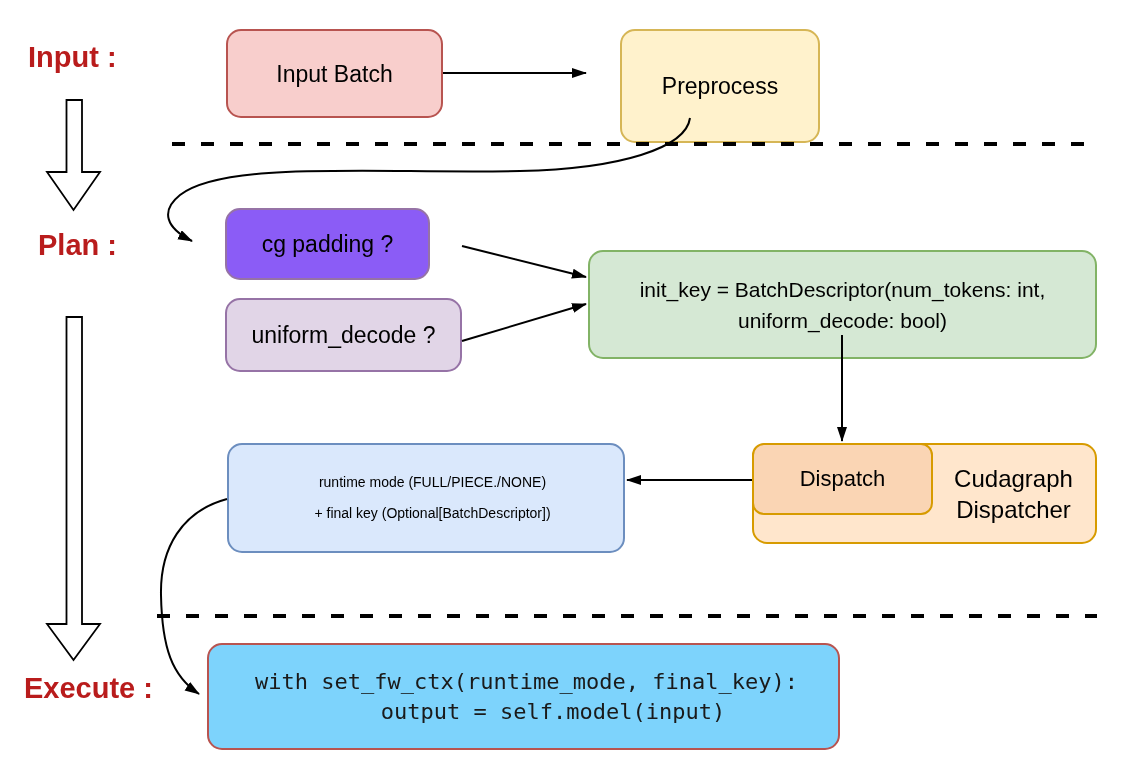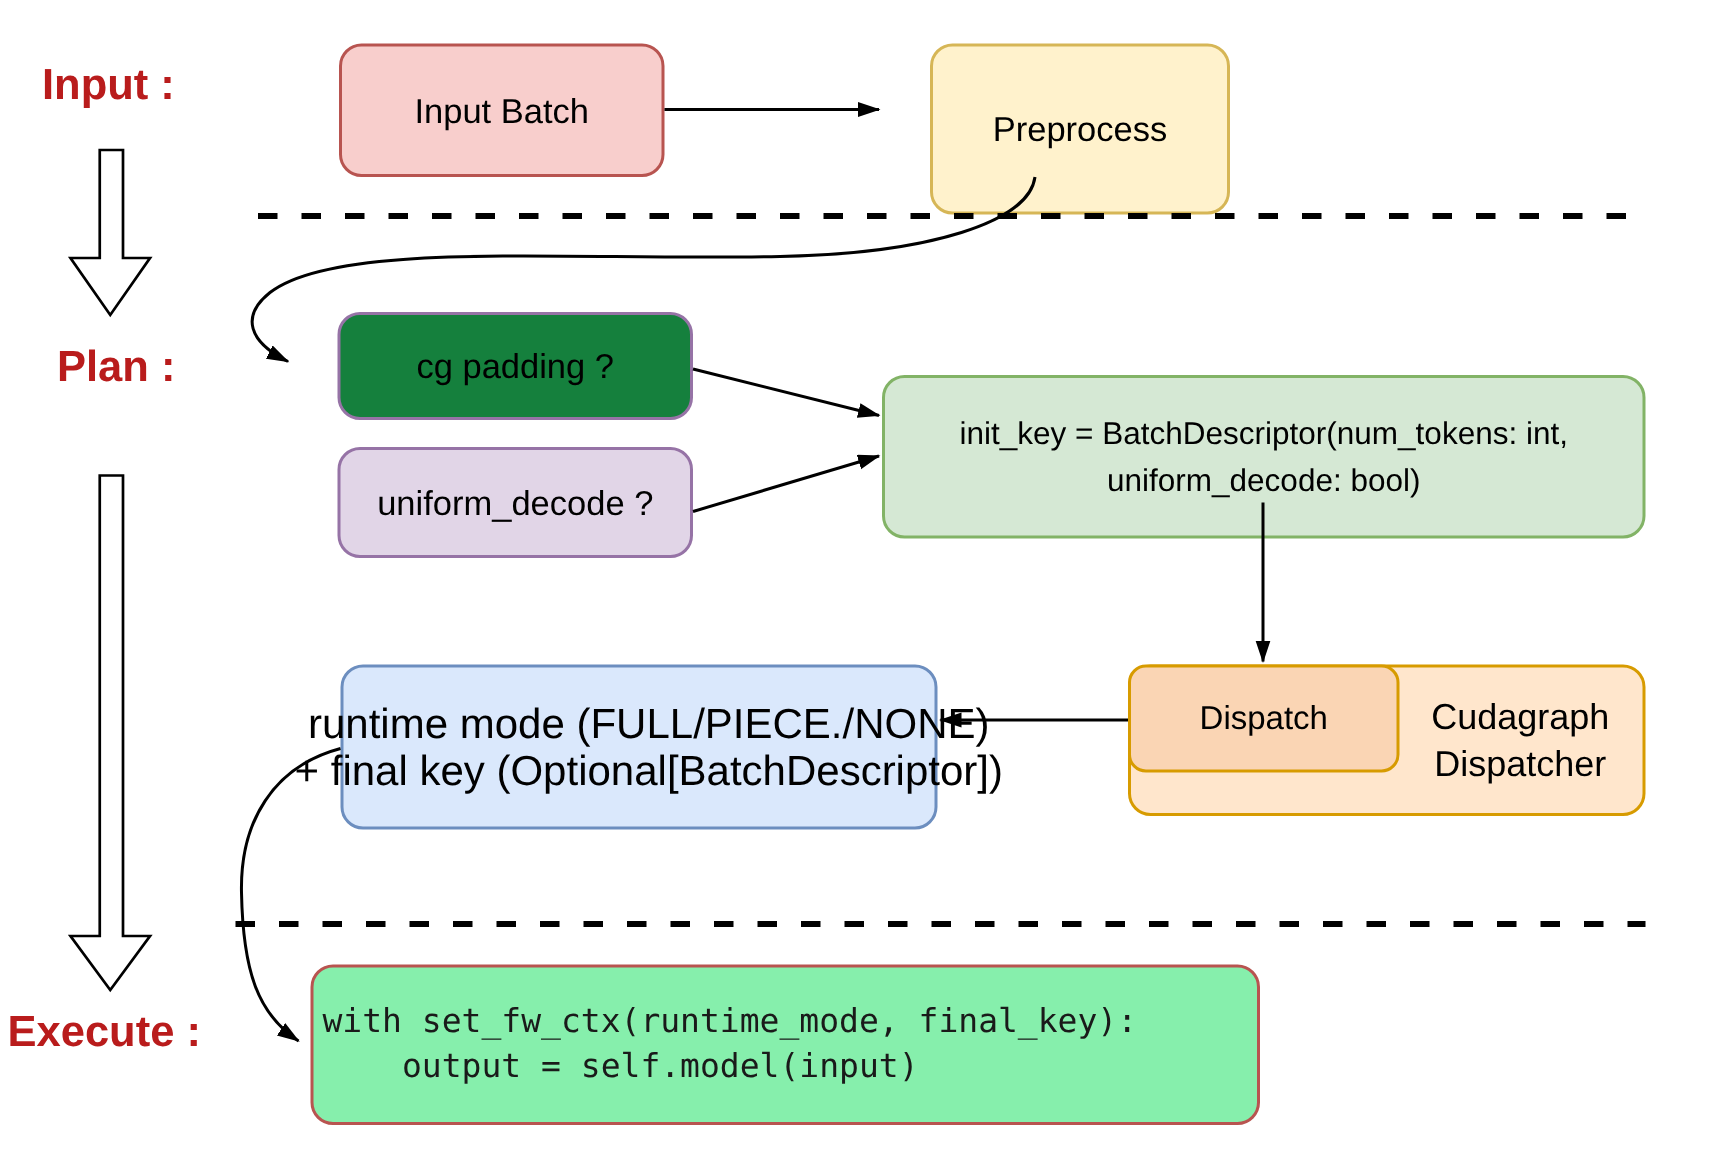--- a/index.html
+++ b/index.html
@@ -10,49 +10,49 @@
   .stage-label{
     position:absolute;font-weight:bold;font-size:29px;line-height:34px;color:#b91c1c;white-space:nowrap;
   }
   .node{
     position:absolute;box-sizing:border-box;border:2px solid #000;border-radius:15px;
     display:flex;flex-direction:column;align-items:center;justify-content:center;
     text-align:center;font-size:23px;line-height:28px;
   }
   .node .ln{white-space:nowrap;}
   #node-init-key{font-size:21px;line-height:31px;}
-  #node-runtime{font-size:28px;line-height:31px;padding-left:13px;}
+  #node-runtime{font-size:14px;line-height:31px;padding-left:13px;}
   #node-cudagraph{justify-content:center;align-items:center;padding-left:178px;font-size:24px;line-height:31px;}
   #node-dispatch{border-radius:12px;font-size:22px;}
   #node-execute{
     font-family:"DejaVu Sans Mono","Liberation Mono",monospace;
     font-size:22px;line-height:30px;align-items:flex-start;text-align:left;
     padding-left:6px;color:#1a1a1a;
   }
   #node-execute .ln{white-space:pre;}
   svg.overlay{position:absolute;left:0;top:0;pointer-events:none;}
 </style>
 </head>
 <body>
 
 <div id="canvas">
 
   <div class="stage-label" style="left:28px;top:40px;">Input :</div>
   <div class="stage-label" style="left:38px;top:228px;">Plan :</div>
-  <div class="stage-label" style="left:5px;top:671px;">Execute :</div>
+  <div class="stage-label" style="left:24px;top:671px;">Execute :</div>
 
   <div class="node" style="left: 226px; top: 29px; width: 217px; height: 89px; background-color: rgb(248, 206, 204); border-color: rgb(184, 84, 80);">
     <span class="ln">Input Batch</span>
   </div>
 
   <div class="node" style="left: 620px; top: 29px; width: 200px; height: 114px; background-color: rgb(255, 242, 204); border-color: rgb(214, 182, 86);">
     <span class="ln">Preprocess</span>
   </div>
 
-  <div class="node" style="left: 225px; top: 208px; width: 237px; height: 72px; background-color: #15803d; border-color: rgb(150, 115, 166);">
+  <div class="node" style="left: 225px; top: 208px; width: 205px; height: 72px; background-color: #8b5cf6; border-color: rgb(150, 115, 166);">
     <span class="ln">cg padding ?</span>
   </div>
 
   <div class="node" style="left: 225px; top: 298px; width: 237px; height: 74px; background-color: rgb(225, 213, 231); border-color: rgb(150, 115, 166);">
     <span class="ln">uniform_decode ?</span>
   </div>
 
   <div class="node" id="node-init-key" style="left: 588px; top: 226px; width: 509px; height: 109px; background-color: rgb(213, 232, 212); border-color: rgb(130, 179, 102); margin-top: 24px;">
     <span class="ln">init_key = BatchDescriptor(num_tokens: int,</span>
     <span class="ln">uniform_decode: bool)</span>
@@ -65,21 +65,21 @@
 
   <div class="node" id="node-dispatch" style="left: 752px; top: 443px; width: 181px; height: 72px; background-color: rgb(250, 213, 180); border-color: rgb(215, 155, 0);">
     <span class="ln">Dispatch</span>
   </div>
 
   <div class="node" id="node-runtime" style="left: 227px; top: 443px; width: 398px; height: 110px; background-color: rgb(218, 232, 252); border-color: rgb(108, 142, 191);">
     <span class="ln">runtime mode (FULL/PIECE./NONE)</span>
     <span class="ln">+ final key (Optional[BatchDescriptor])</span>
   </div>
 
-  <div class="node" id="node-execute" style="left: 207px; top: 643px; width: 633px; height: 107px; background-color: #86efac; border-color: rgb(184, 84, 80);">
+  <div class="node" id="node-execute" style="left: 207px; top: 643px; width: 633px; height: 107px; background-color: #7dd3fc; border-color: rgb(184, 84, 80); align-items: center;">
     <span class="ln">with set_fw_ctx(runtime_mode, final_key):</span>
     <span class="ln">    output = self.model(input)</span>
   </div>
 
   <svg class="overlay" width="1142" height="770" viewBox="0 0 1142 770">
     <defs>
       <marker id="arrow" markerUnits="userSpaceOnUse" markerWidth="18" markerHeight="14" refX="14" refY="5" orient="auto">
         <path d="M 0 0 L 15 5 L 0 10 z" fill="#000"></path>
       </marker>
     </defs>

